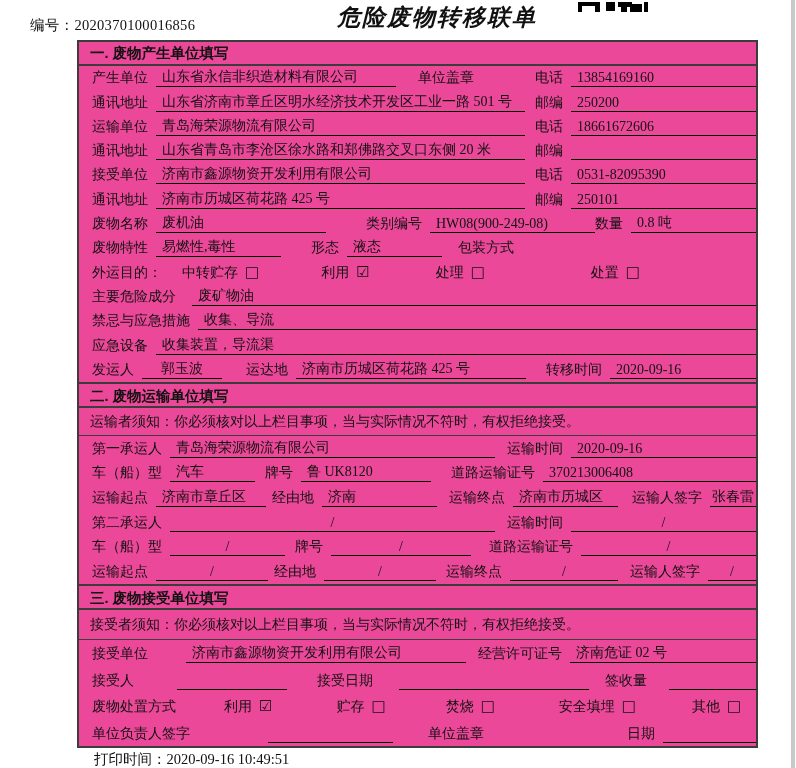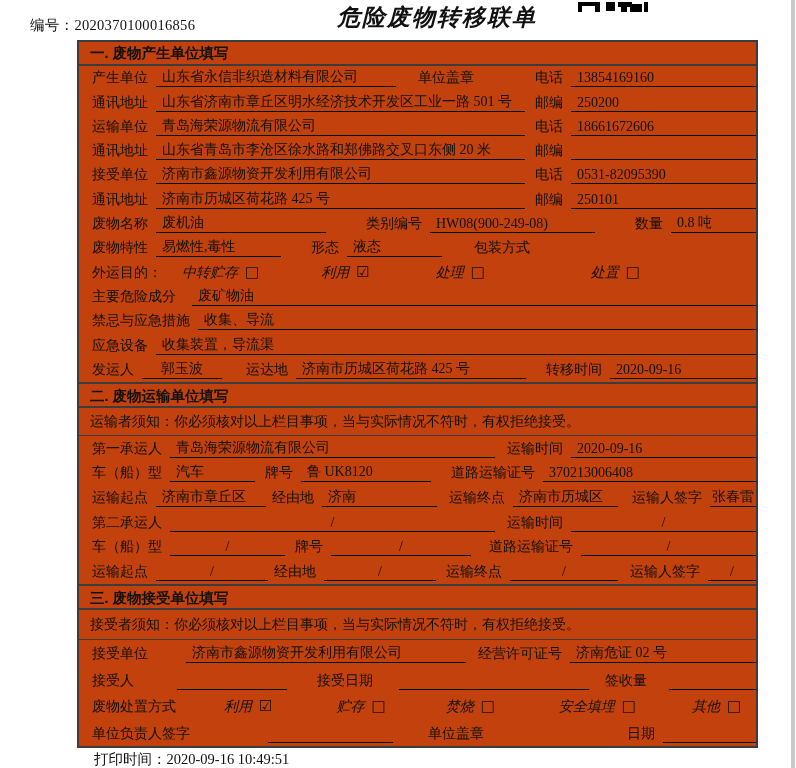--- a/index.html
+++ b/index.html
@@ -4,39 +4,39 @@
 <style>
   html,body{margin:0;padding:0;width:796px;height:768px;background:#ffffff;
     font-family:"Liberation Serif","DejaVu Serif",serif;color:#111;font-size:14px;
     position:relative;overflow:hidden;}
   .right-edge{position:absolute;right:1px;top:0;width:4px;height:768px;background:#c9c9c9;}
   .doc-number{position:absolute;left:30px;top:16px;font-size:14.5px;letter-spacing:.3px;}
   .title{position:absolute;left:80px;width:714px;top:2px;text-align:center;font-size:23px;
     font-weight:bold;letter-spacing:2px;font-family:"Liberation Sans","DejaVu Sans",sans-serif;font-style:italic;}
   .qr{position:absolute;left:578px;top:0;width:70px;height:10px;}
   .form{position:absolute;left:77px;top:40px;width:681px;height:708px;border:2px solid #3c3c3c;
-    box-sizing:border-box;background:#c2410c;overflow:hidden;}
+    box-sizing:border-box;background:#ec4899;overflow:hidden;}
   .sec-title{height:24px;line-height:23px;font-weight:bold;font-size:14.5px;
     border-bottom:2px solid #3c3c3c;padding-left:11px;box-sizing:border-box;
     font-family:"Liberation Sans","DejaVu Sans",sans-serif;}
   .sec-title.mid{border-top:2px solid #3c3c3c;height:26px;line-height:25px;}
   .notice{height:28px;line-height:28px;border-bottom:1.5px solid #3c3c3c;
     padding-left:11px;box-sizing:border-box;white-space:nowrap;}
   .s3 .notice{height:30px;line-height:30px;}
   .row{display:flex;align-items:flex-end;padding:0 0 3px 13px;box-sizing:border-box;}
   .s1 .row{height:24.3px;}
   .s2 .row{height:24.7px;justify-content:flex-end;}
   .s3 .row{height:26.5px;}
   .l{white-space:nowrap;margin-right:8px;flex:0 0 auto;}
   .fill{flex:1 1 auto;}
   .v{border-bottom:1px solid #000;padding:0 6px;white-space:nowrap;box-sizing:border-box;
     flex:0 0 auto;min-height:17px;}
   .g{flex:1 1 auto;}
   .c{text-align:center;}
-  .opt{white-space:nowrap;flex:0 0 auto;font-style:italic;}
+  .opt{white-space:nowrap;flex:0 0 auto;}
   .cb{font-family:"DejaVu Sans",sans-serif;font-size:15px;margin-left:7px;}
   .footer{position:absolute;left:94px;top:750px;font-size:14.5px;}
 </style>
 </head>
 <body>
 
 <div class="doc-number"><span>编号：</span><span>2020370100016856</span></div>
 
 <div class="title">危险废物转移联单</div>
 
@@ -98,30 +98,30 @@
       <span class="v g">济南市历城区荷花路 425 号</span>
       <span class="l" style="margin-left:10px">邮编</span>
       <span class="v" style="width:185px">250101</span>
     </div>
 
     <div class="row">
       <span class="l">废物名称</span>
       <span class="v" style="width:170px">废机油</span>
       <span class="l" style="margin-left:40px">类别编号</span>
       <span class="v" style="width:165px">HW08(900-249-08)</span>
-      <span class="l" style="margin-left:40px">数量</span>
+      <span class="l" style="">数量</span>
       <span class="v g">0.8 吨</span>
     </div>
 
     <div class="row">
       <span class="l">废物特性</span>
       <span class="v" style="width:125px">易燃性,毒性</span>
       <span class="l" style="margin-left:30px">形态</span>
       <span class="v" style="width:95px">液态</span>
-      <span class="l" style="margin-left:32px">包装方式</span>
+      <span class="l" style="margin-left:16px">包装方式</span>
     </div>
 
     <div class="row">
       <span class="l">外运目的：</span>
       <span class="opt" style="margin-left:12px"><span>中转贮存</span><span class="cb">□</span></span>
       <span class="opt" style="margin-left:62px"><span>利用</span><span class="cb">☑</span></span>
       <span class="opt" style="margin-left:66px"><span>处理</span><span class="cb">□</span></span>
       <span class="opt" style="margin-left:106px"><span>处置</span><span class="cb">□</span></span>
     </div>
 

